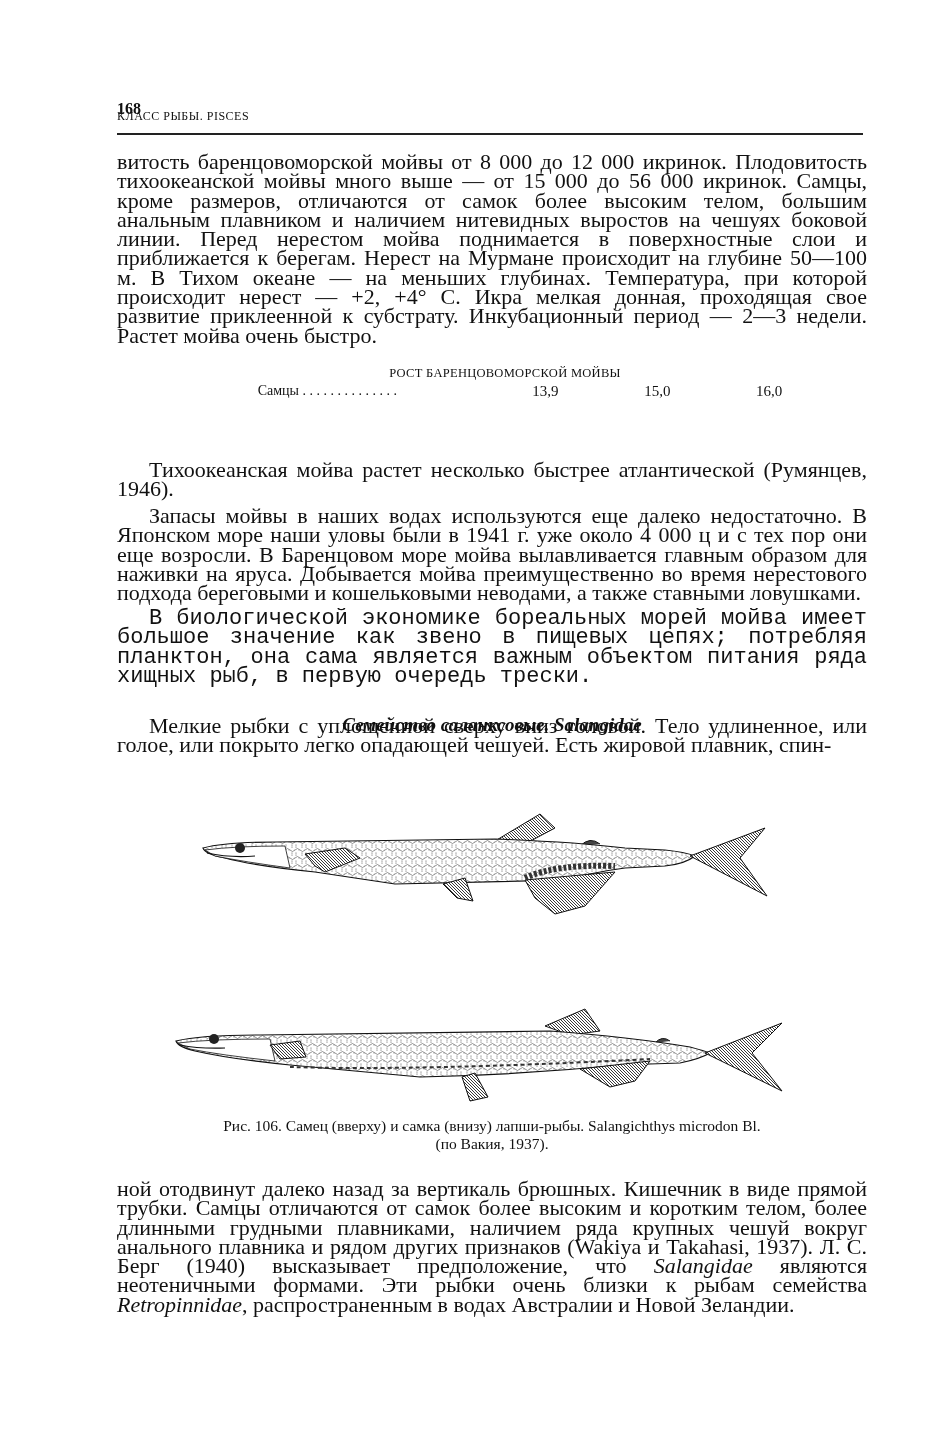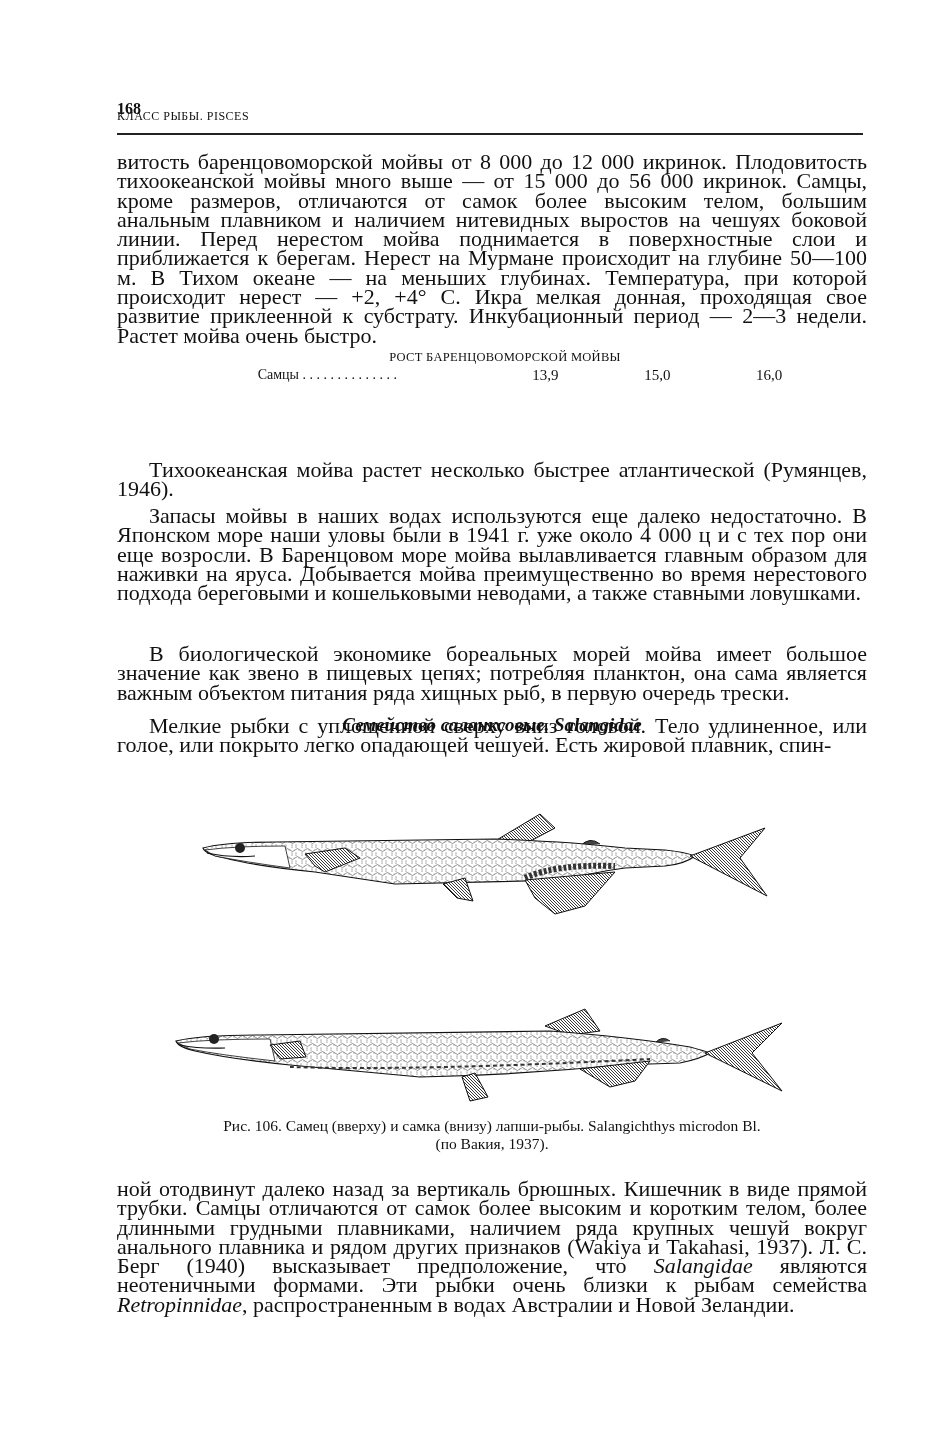--- a/index.html
+++ b/index.html
@@ -7,21 +7,21 @@
          font-family: "Liberation Serif", "DejaVu Serif", serif; color: #111; }
   .page { position: absolute; left: 0; top: 0; width: 935px; height: 1434px; margin-top: 36px; }
   .running-head { position: absolute; left: 117px; top: 64px; width: 746px; height: 36px; }
   .page-number { position: absolute; left: 0; top: 0; font-size: 16px; font-weight: bold; }
   .header-title { position: absolute; left: 0; right: 0; top: 9px; text-align: left;
                   font-size: 12px; letter-spacing: 0.5px; }
   .header-rule { position: absolute; left: 0; right: 0; top: 33px; height: 1.5px; background: #222; }
   .para { position: absolute; left: 117px; width: 750px; font-size: 22px; line-height: 19.3px;
           text-align: justify; }
   .para.indent { text-indent: 32px; }
-  .table-wrap { position: absolute; left: 165px; top: 314px; width: 660px; }
+  .table-wrap { position: absolute; left: 165px; top: 330px; width: 660px; }
   .table-title { text-align: center; font-size: 12.5px; letter-spacing: 0.3px; margin-left: 20px; }
   table.growth { border-collapse: collapse; width: 660px; font-size: 15px; margin-top: 2px; }
   table.growth td, table.growth th { padding: 0; line-height: 16px; font-weight: normal; }
   table.growth .rowlabel { width: 325px; text-align: center; white-space: nowrap; overflow: hidden; font-size: 14px; }
   table.growth .col { text-align: center; width: 112px; }
   table.growth th.col { font-size: 16px; }
   .section-title { position: absolute; left: 117px; width: 750px; top: 678px; text-align: center;
                    font-size: 19px; font-weight: bold; font-style: italic; }
   .figure { position: absolute; left: 165px; width: 640px; }
   .caption { position: absolute; left: 117px; width: 750px; top: 1081px; text-align: center;
@@ -52,21 +52,21 @@
         <td class="col">16,0</td>
       </tr>
     </tbody>
       </table>
   </div>
 
   <p class="para indent" style="top:424px; margin:0;">Тихоокеанская мойва растет несколько быстрее атлантической (Румянцев, 1946).</p>
 
   <p class="para indent" style="top:470px; margin:0;">Запасы мойвы в наших водах используются еще далеко недостаточно. В Японском море наши уловы были в 1941 г. уже около 4 000 ц и с тех пор они еще возросли. В Баренцовом море мойва вылавливается главным образом для наживки на яруса. Добывается мойва преимущественно во время нерестового подхода береговыми и кошельковыми неводами, а также ставными ловушками.</p>
 
-  <p class="para indent" style="top:608px; margin:0;">В биологической экономике бореальных морей мойва имеет большое значение как звено в пищевых цепях; потребляя планктон, она сама является важным объектом питания ряда хищных рыб, в первую очередь трески.</p>
+  <p class="para indent" style="top:573px; margin:0;font-family:Liberation Mono, monospace;">В биологической экономике бореальных морей мойва имеет большое значение как звено в пищевых цепях; потребляя планктон, она сама является важным объектом питания ряда хищных рыб, в первую очередь трески.</p>
 
   <div class="section-title">Семейство саланксовые. Salangidae</div>
 
   <p class="para indent" style="top:680px; margin:0;">Мелкие рыбки с уплощенной сверху вниз головой. Тело удлиненное, или голое, или покрыто легко опадающей чешуей. Есть жировой плавник, спин-</p>
 
   <div class="figure" style="top:770px; left:195px; width:580px; height:115px;">
     <svg width="580" height="115" viewBox="0 0 580 115">
       <defs>
         <pattern id="stipple" width="6" height="6" patternUnits="userSpaceOnUse">
           <rect width="6" height="6" fill="#fff"></rect>

